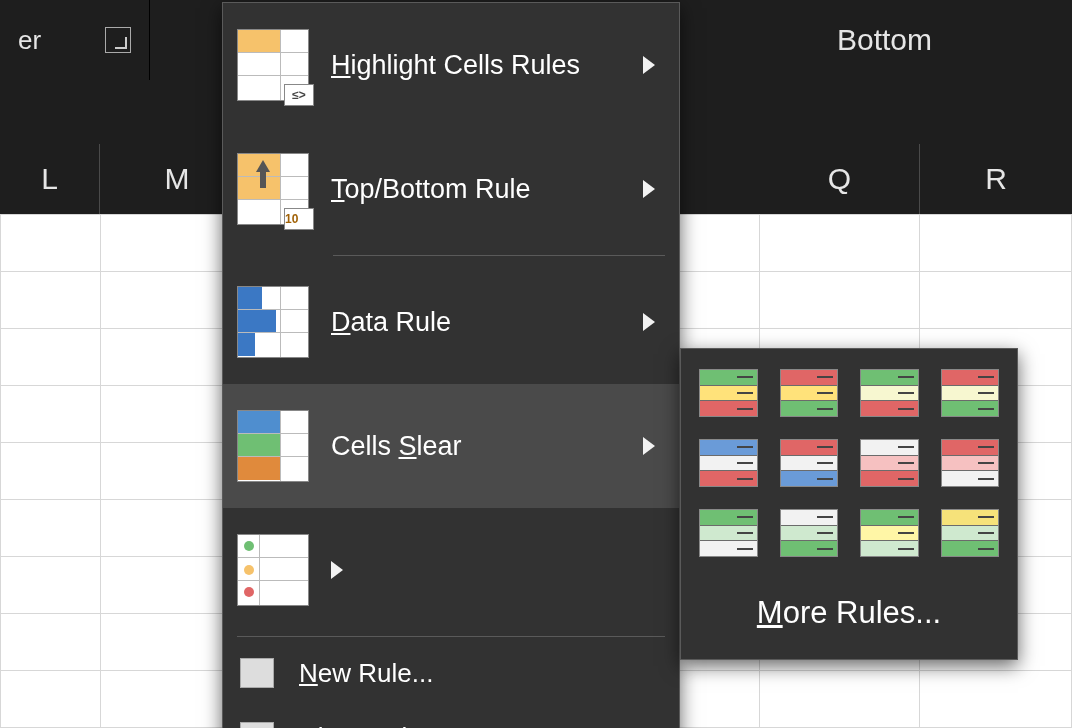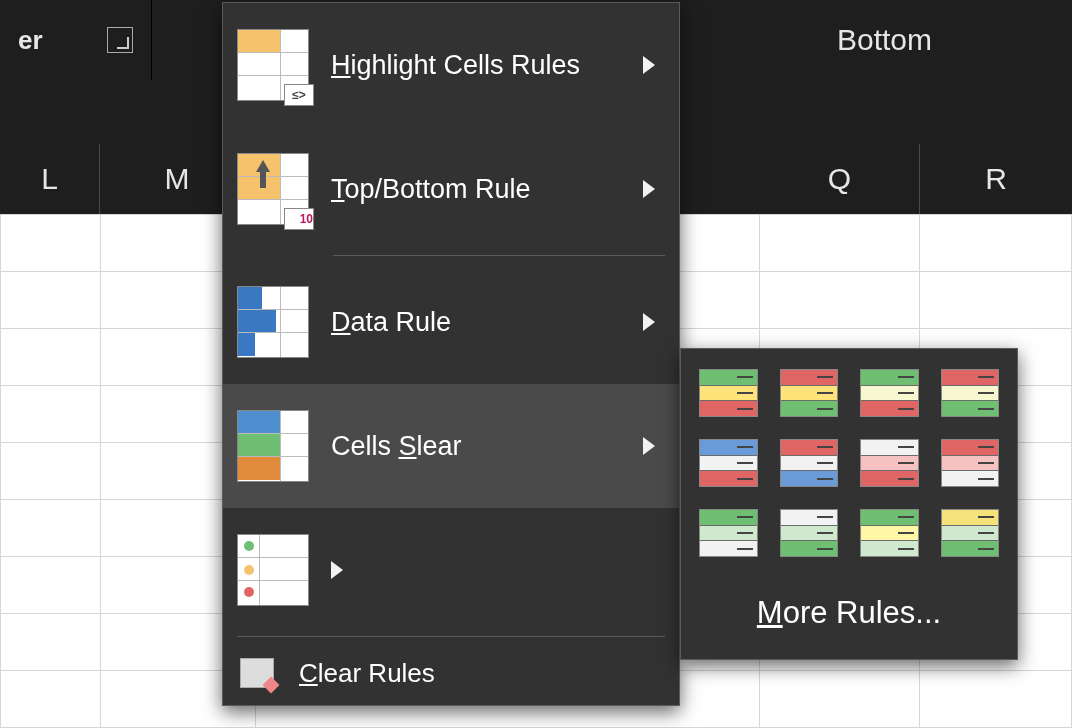--- a/index.html
+++ b/index.html
@@ -24,21 +24,21 @@
     align-items: center;
   }
   .ribbon-group {
     display: flex;
     align-items: center;
     height: 100%;
     padding: 0 18px;
     border-right: 1px solid #000;
     font-size: 26px;
   }
-  .ribbon-group .label { margin-right: 64px; font-weight: bold; }
+  .ribbon-group .label { margin-right: 64px; }
   .dialog-launcher {
     width: 26px; height: 26px;
     border: 1px solid #aaa;
     position: relative;
   }
   .dialog-launcher::after{
     content:"";
     position:absolute;
     right:3px; bottom:3px;
     width:10px; height:10px;
@@ -340,21 +340,21 @@
     <span class="mi-icon">
       <span class="mini-table">
         <span class="row r1" style="background:linear-gradient(90deg,#f6c26b 0 60%,#fff 60%);"></span>
         <span class="row r2" style="background:linear-gradient(90deg,#f6c26b 0 60%,#fff 60%);"></span>
         <span class="row r3"></span>
         <span class="col-split"></span>
         <span style="position:absolute;left:18px;top:6px;width:14px;height:28px;">
           <span style="display:block;width:0;height:0;border-left:7px solid transparent;border-right:7px solid transparent;border-bottom:12px solid #555;"></span>
           <span style="display:block;width:6px;height:16px;background:#555;margin-left:4px;"></span>
         </span>
-        <span style="position:absolute;right:-6px;bottom:-6px;width:30px;height:22px;background:#fff;border:1px solid #888;font:700 12px/20px Arial;color:#be185d;text-align:right;">10</span>
+        <span style="position:absolute;right:-6px;bottom:-6px;width:30px;height:22px;background:#fff;border:1px solid #888;font:700 12px/20px Arial;color:#a16207;text-align:left;">10</span>
       </span>
     </span>
     <span class="mi-label">
       <span class="ul">T</span><span>op/Bottom Rule</span>
     </span>
     <span class="arrow"></span>
   </div>
 
   <div class="menu-sep"></div>
 
@@ -398,20 +398,28 @@
         <span style="position:absolute;left:6px;top:6px;width:10px;height:10px;border-radius:50%;background:#6fbf73;"></span>
         <span style="position:absolute;left:6px;top:30px;width:10px;height:10px;border-radius:50%;background:#f6c26b;"></span>
         <span style="position:absolute;left:6px;top:52px;width:10px;height:10px;border-radius:50%;background:#e06666;"></span>
       </span>
     </span>
     <span class="arrow"></span>
   </div>
 
   <div class="menu-sep full"></div>
 
+  <div class="menu-item small">
+    <span class="mi-icon">
+        <span class="icon-simple"></span>
+      </span>
+    <span class="mi-label">
+      <span class="ul">N</span><span>ew Rule...</span>
+    </span>
+  </div>
 
   <div class="menu-item small">
     <span class="mi-icon">
         <span class="icon-simple pink"></span>
       </span>
     <span class="mi-label">
       <span class="ul">C</span><span>lear Rules</span>
     </span>
 
   </div>

